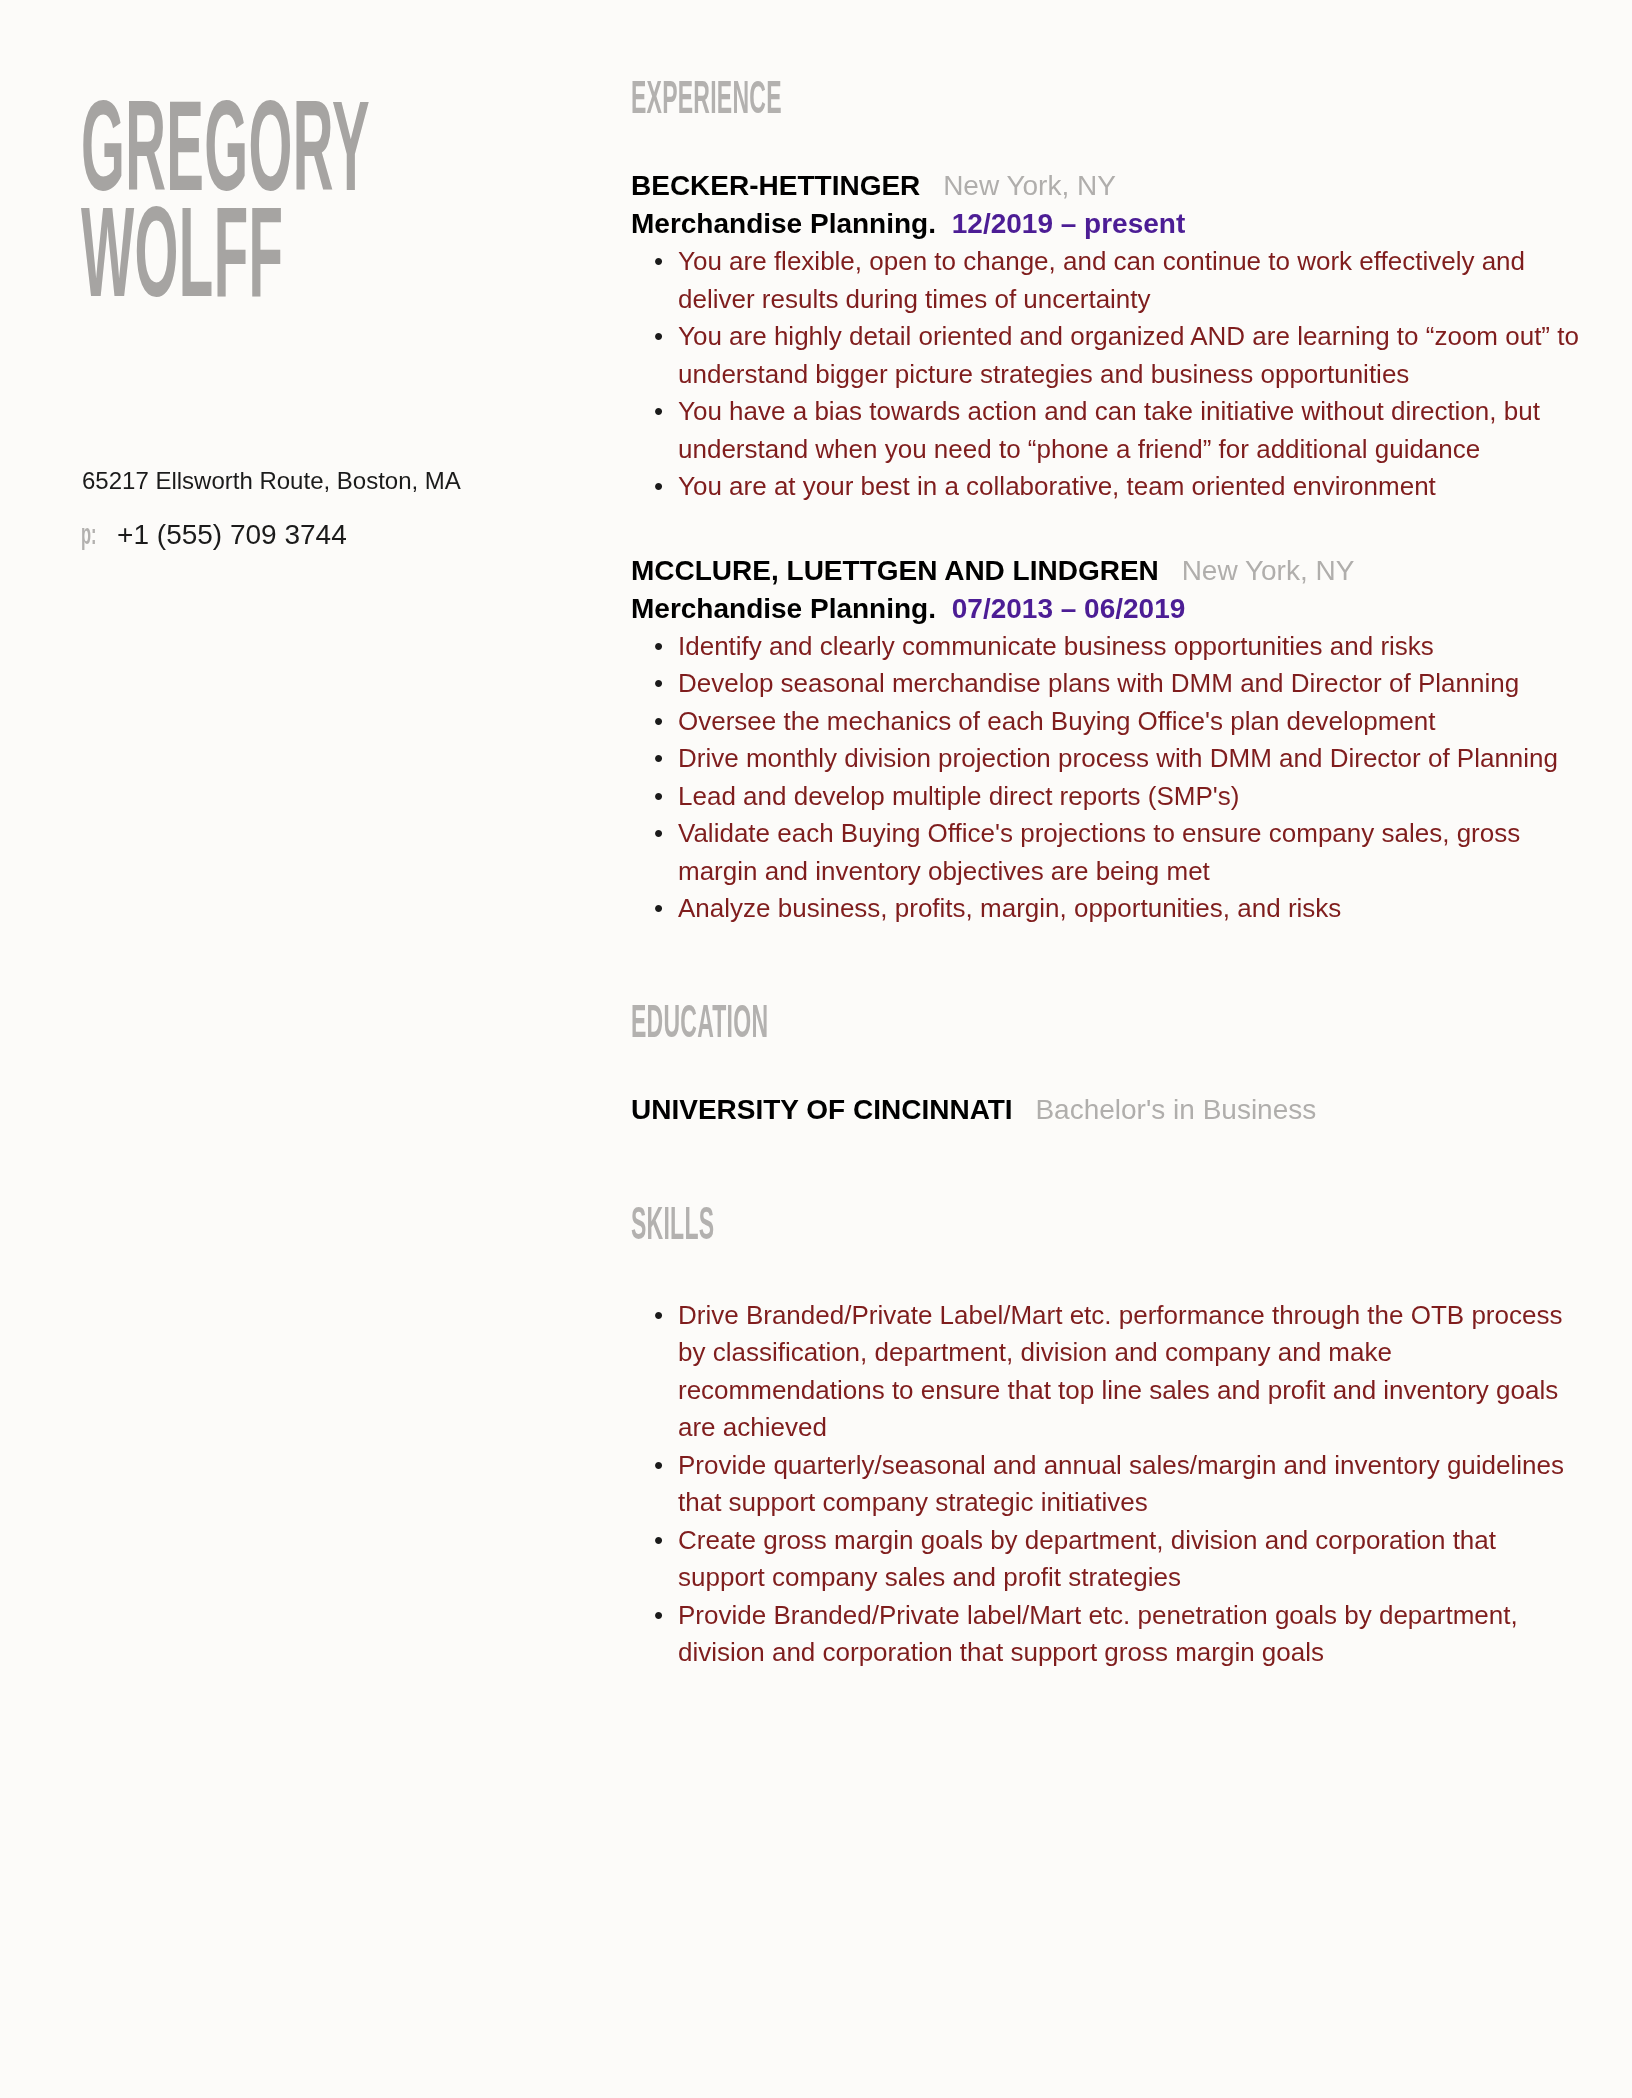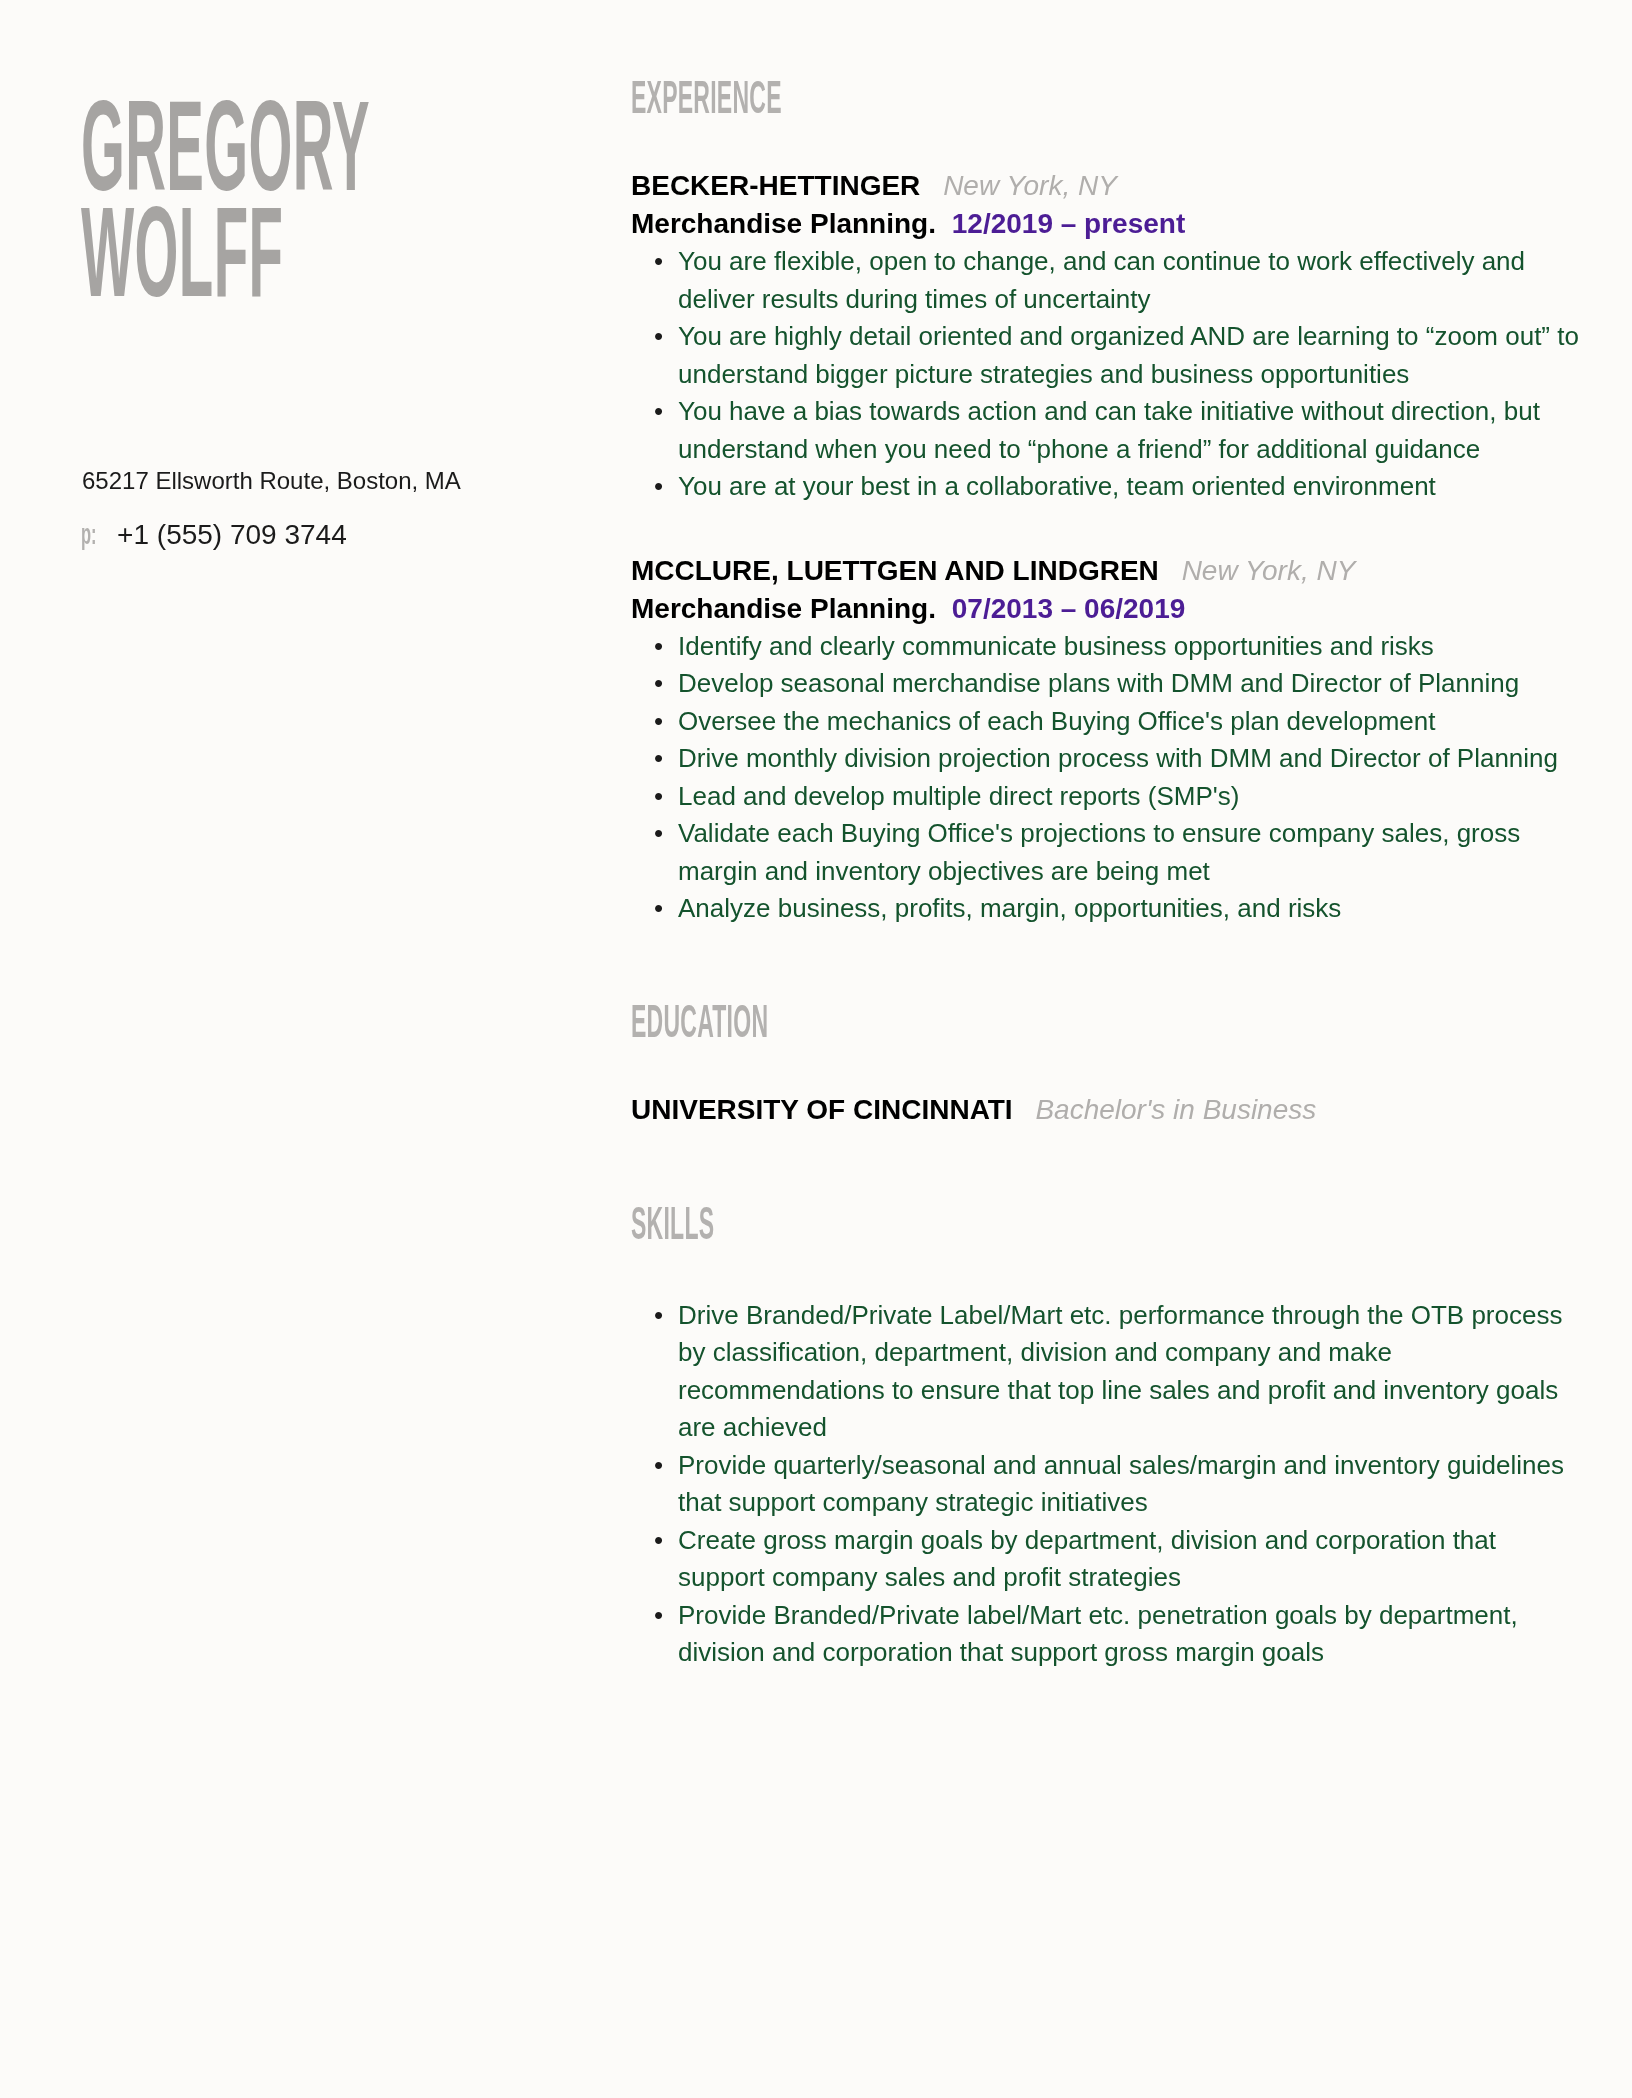--- a/index.html
+++ b/index.html
@@ -81,21 +81,20 @@
     font-size: 28px;
     line-height: 38px;
   }
   .company, .role, .school {
     font-weight: 700;
     color: #000000;
   }
   .location, .degree {
     color: #b0aeac;
     margin-left: 15px;
-    font-style: italic;
   }
   .dates {
     color: #4c1d95;
     margin-left: 8px;
     font-weight: bold;
   }
   .job-1 { margin-top: 47px; }
   .job-2 { margin-top: 46px; }
   h2.edu-title { margin-top: 70px; }
   .edu-line { margin-top: 47px; }
@@ -107,21 +106,21 @@
     padding: 0;
     width: 957px;
   }
   ul.bullets li {
     position: relative;
     box-sizing: border-box;
     padding-left: 47px;
     width: 957px;
     font-size: 26px;
     line-height: 37.5px;
-    color: #14532d;
+    color: #7f1d1d;
   }
   ul.bullets li::before {
     content: "\2022";
     position: absolute;
     left: 23px;
     top: 0;
     color: #1b1b1b;
   }
   ul.skills-bullets { margin-top: 51px; }
 </style>

